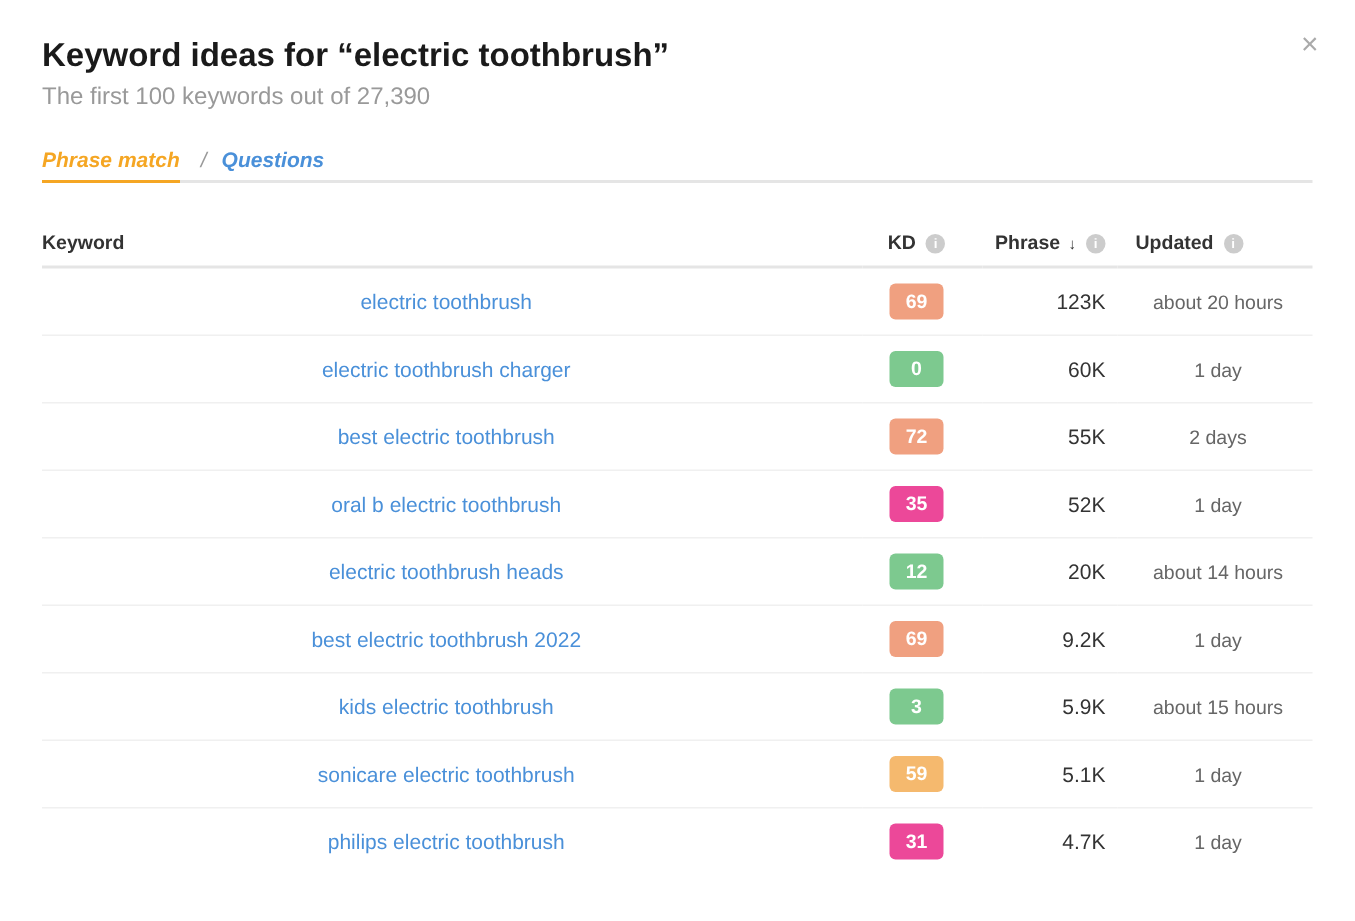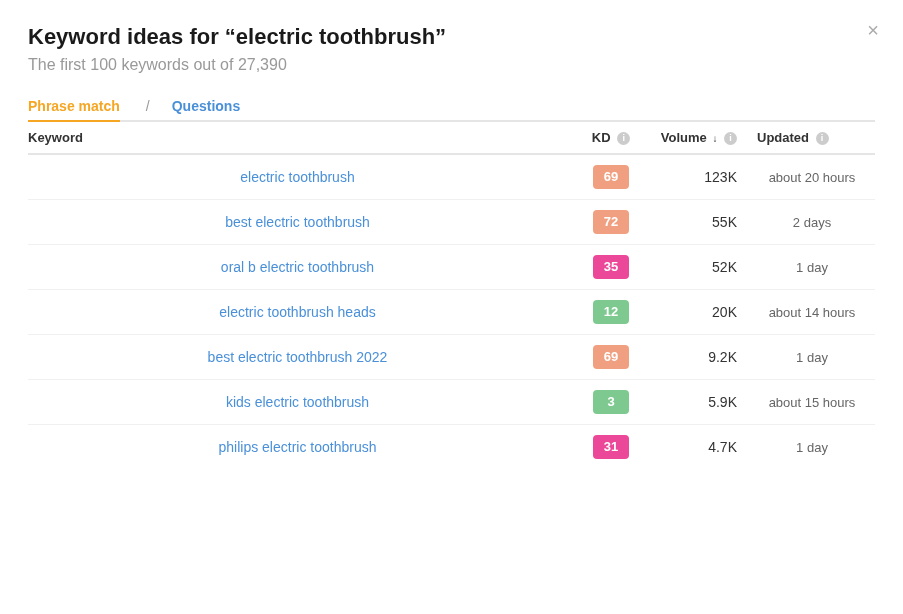--- a/index.html
+++ b/index.html
@@ -31,24 +31,25 @@
       font-size: 20px;
       color: #aaa;
       cursor: pointer;
       background: none;
       border: none;
       line-height: 1;
     }
     .tabs {
       display: flex;
       align-items: center;
-      gap: 16px;
+      gap: 4px;
       margin-bottom: 0;
       border-bottom: 2px solid #e5e5e5;
       padding-bottom: 0;
+      font-style: italic;
     }
     .tab {
       font-size: 14px;
       font-weight: 600;
       cursor: pointer;
       padding: 6px 0;
       margin-right: 4px;
       text-decoration: none;
     }
     .tab-active {
@@ -60,21 +61,21 @@
       color: #999;
       margin: 0 6px;
       font-weight: 400;
     }
     .tab-inactive {
       color: #4a90d9;
     }
     table {
       width: 100%;
       border-collapse: collapse;
-      margin-top: 0;
+      margin-top: 24px;
     }
     thead th {
       text-align: left;
       font-size: 13px;
       font-weight: 700;
       color: #333;
       padding: 8px 8px 8px 0;
       border-bottom: 2px solid #e5e5e5;
     }
     thead th.col-kd { text-align: center; width: 80px; }
@@ -157,38 +158,44 @@
   <thead>
     <tr>
       <th>
         <span>Keyword</span>
       </th>
       <th class="col-kd">
         <span>KD</span>
         <span class="info-icon">i</span>
       </th>
       <th class="col-volume">
-        <span>Volume</span>
+        <span>Phrase</span>
         <span class="sort-arrow">↓</span>
         <span class="info-icon">i</span>
       </th>
       <th class="col-updated">
         <span>Updated</span>
         <span class="info-icon">i</span>
       </th>
     </tr>
   </thead>
   <tbody id="table-body">
   <tr>
         <td class="col-keyword">electric toothbrush</td>
         <td class="col-kd"><span class="kd-badge kd-red">69</span></td>
         <td class="col-volume">123K</td>
         <td class="col-updated">about 20 hours</td>
       </tr>
       <tr>
+        <td class="col-keyword">electric toothbrush charger</td>
+        <td class="col-kd"><span class="kd-badge kd-green">0</span></td>
+        <td class="col-volume">60K</td>
+        <td class="col-updated">1 day</td>
+      </tr>
+      <tr>
         <td class="col-keyword">best electric toothbrush</td>
         <td class="col-kd"><span class="kd-badge kd-red">72</span></td>
         <td class="col-volume">55K</td>
         <td class="col-updated">2 days</td>
       </tr>
       <tr>
         <td class="col-keyword">oral b electric toothbrush</td>
         <td class="col-kd"><span class="kd-badge kd-yellow">35</span></td>
         <td class="col-volume">52K</td>
         <td class="col-updated">1 day</td>
@@ -205,19 +212,25 @@
         <td class="col-volume">9.2K</td>
         <td class="col-updated">1 day</td>
       </tr>
       <tr>
         <td class="col-keyword">kids electric toothbrush</td>
         <td class="col-kd"><span class="kd-badge kd-green">3</span></td>
         <td class="col-volume">5.9K</td>
         <td class="col-updated">about 15 hours</td>
       </tr>
       <tr>
+        <td class="col-keyword">sonicare electric toothbrush</td>
+        <td class="col-kd"><span class="kd-badge kd-orange">59</span></td>
+        <td class="col-volume">5.1K</td>
+        <td class="col-updated">1 day</td>
+      </tr>
+      <tr>
         <td class="col-keyword">philips electric toothbrush</td>
         <td class="col-kd"><span class="kd-badge kd-yellow">31</span></td>
         <td class="col-volume">4.7K</td>
         <td class="col-updated">1 day</td>
       </tr>
     </tbody>
 </table>
 
 </body></html>

